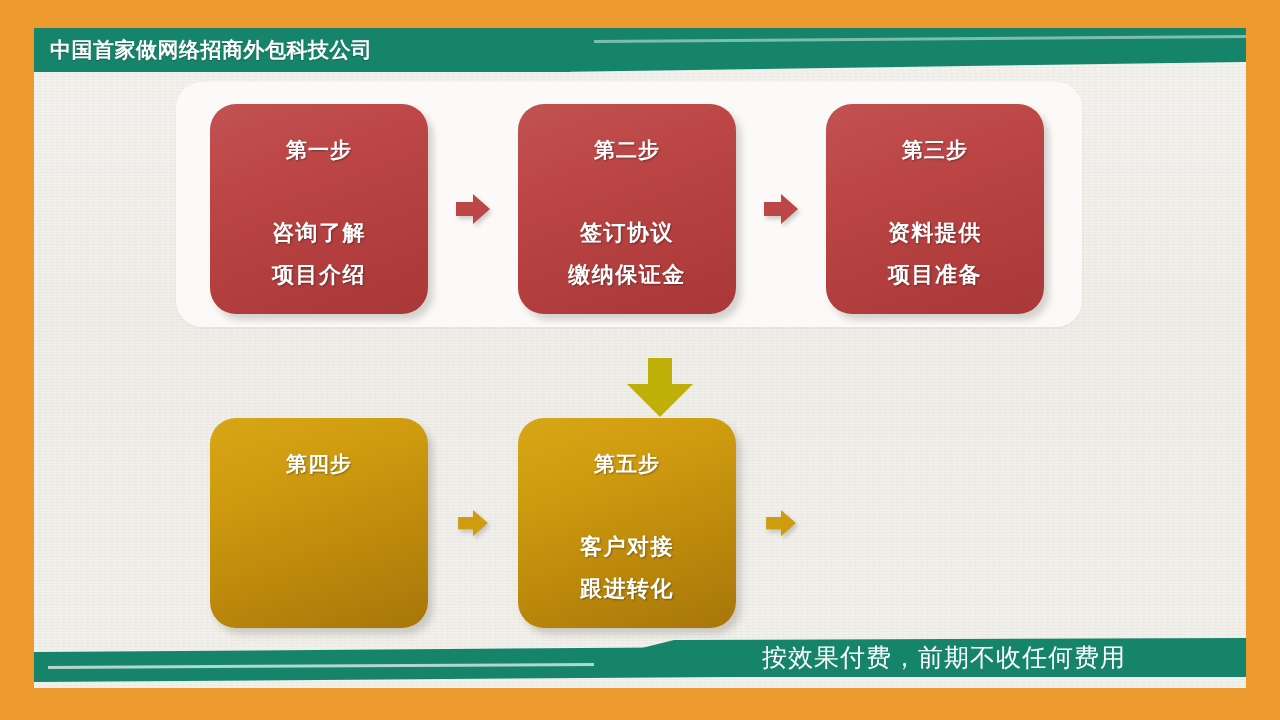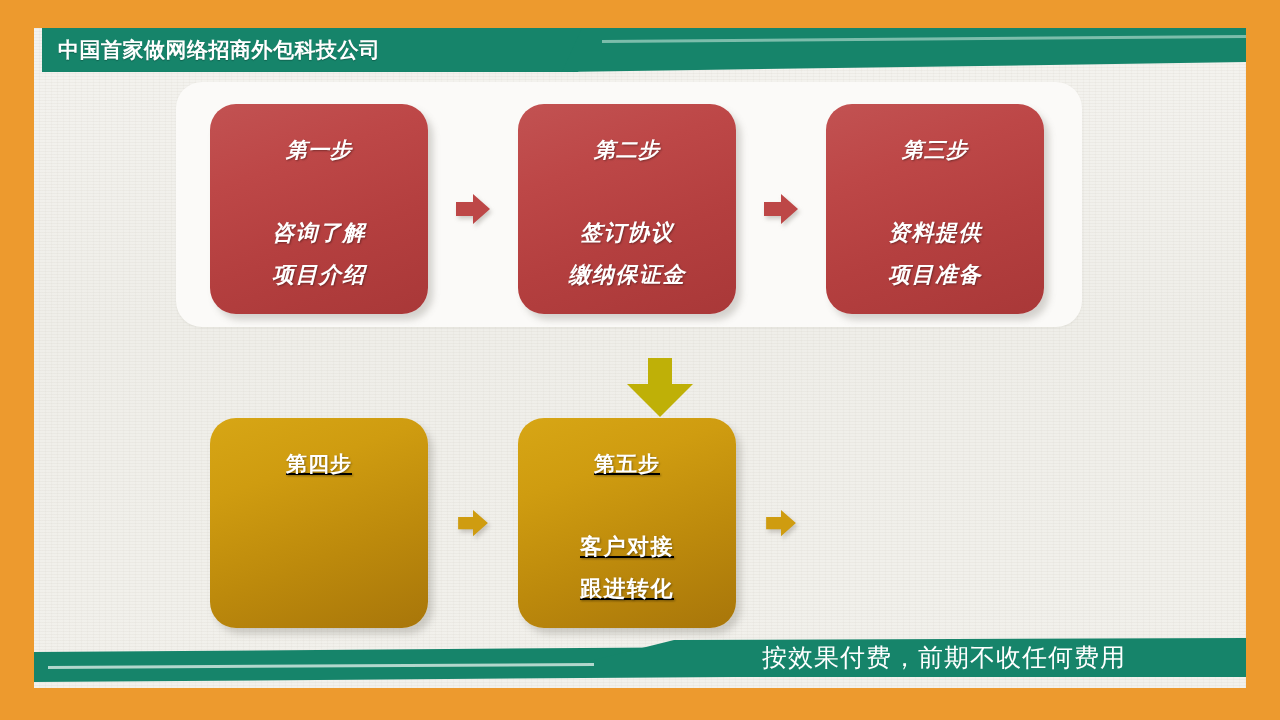--- a/index.html
+++ b/index.html
@@ -31,21 +31,21 @@
         rgba(255,255,255,0.0) 0px,
         rgba(255,255,255,0.0) 5px,
         rgba(200,195,185,0.10) 5px,
         rgba(200,195,185,0.10) 6px),
       linear-gradient(180deg,#f4f3ef 0%,#efeee9 45%,#f2f1ec 100%);
     overflow:hidden;
   }
 
   
   .header-wrap{
-    position:absolute; left:8px; top:0;
+    position:absolute; left:0; top:0;
     width:1028px; height:46px;
     pointer-events:none;
     text-align:right;
   }
   .header-wrap svg{ display:block; }
 
   .header-title{
     position:absolute;
     left:16px; top:4px;
     height:36px;
@@ -86,26 +86,24 @@
     display:flex;
     flex-direction:column;
     align-items:center;
     justify-content:flex-start;
     box-shadow:5px 6px 7px rgba(120,115,105,0.30);
     overflow:hidden;
   }
   .card.red{
     background:
       linear-gradient(160deg,#c25252 0%,#bd4747 30%,#b43f3f 62%,#a93838 100%);
-    font-style: italic;
   }
   .card.gold{
     background:
       linear-gradient(160deg,#d7a615 0%,#cf9c10 28%,#bd8a0c 62%,#a8760a 100%);
-    text-decoration: underline;
   }
   .card .step-no{
     margin-top:32px;
     color:#ffffff;
     font-size:21px;
     font-weight:bold;
     letter-spacing:1px;
     text-shadow:1px 1px 2px rgba(0,0,0,0.35);
   }
   .card .lines{

